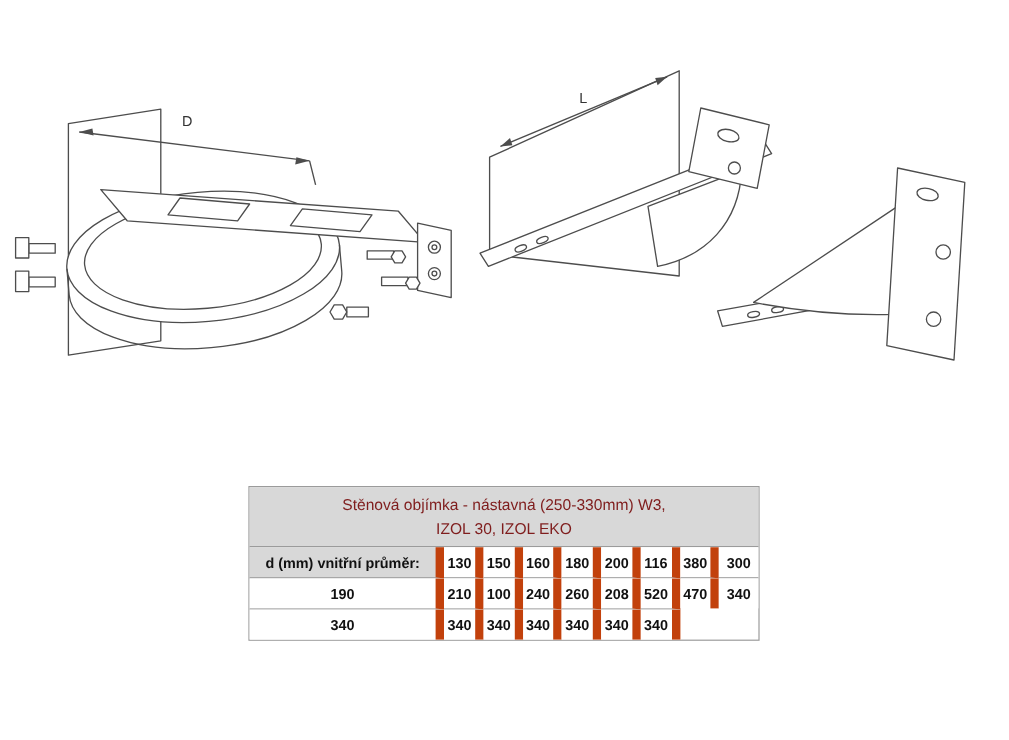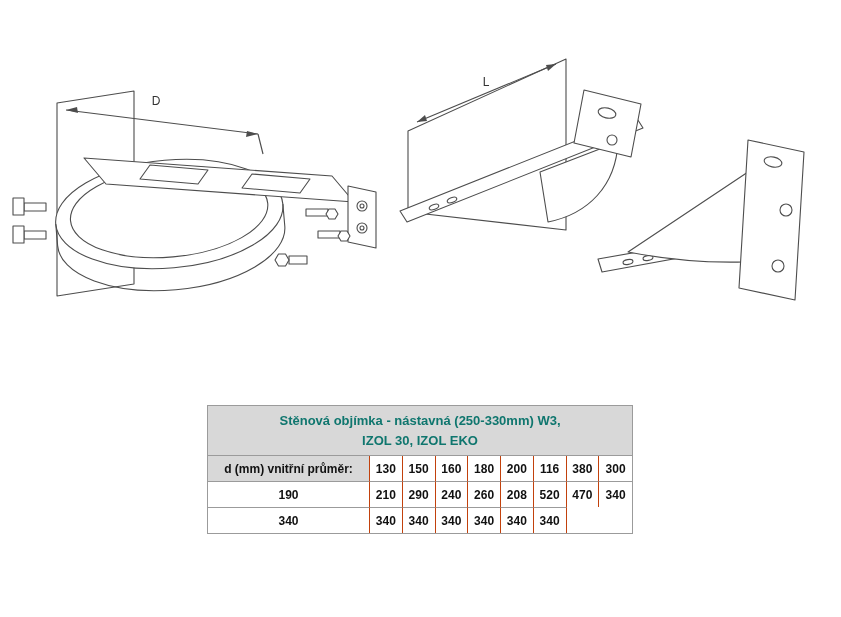--- a/index.html
+++ b/index.html
@@ -8,26 +8,26 @@
     font-family:"Liberation Sans",sans-serif;overflow:hidden;
   }
   .drawings{position:absolute;left:0;top:0;}
   .dim-text{font-size:12px;fill:#333;font-family:"Liberation Sans",sans-serif;}
   .spec-table{
     position:absolute;left:207px;top:405px;width:426px;
     border:1px solid #9b9b9b;box-sizing:border-box;background:#ffffff;
   }
   .spec-header{
     background:#d8d8d8;border-bottom:1px solid #9b9b9b;
-    text-align:center;font-weight:bold;font-size:13px;line-height:1.5;
-    padding:5px 4px;white-space:pre-line;color:#0f766e;
+    text-align:center;font-weight:normal;font-size:13px;line-height:1.5;
+    padding:5px 4px;white-space:pre-line;color:#7f1d1d;
   }
   .spec-grid{display:grid;grid-template-columns:162px repeat(8,1fr);}
   .cell{
-    border-right:1px solid #c2410c;border-bottom:1px solid #9b9b9b;
+    border-right:7px solid #c2410c;border-bottom:1px solid #9b9b9b;
     font-size:12px;font-weight:bold;color:#111;
     display:flex;align-items:center;justify-content:center;height:25px;
     background:#ffffff;
   }
   .cell:nth-child(9n){border-right:none;}
   .spec-grid .cell:nth-last-child(-n+9){border-bottom:none;}
   .cell.label{background:#d8d8d8;}
 </style>
 </head>
 <body>
@@ -137,21 +137,21 @@
       <div class="cell">150</div>
       <div class="cell">160</div>
       <div class="cell">180</div>
       <div class="cell">200</div>
       <div class="cell">116</div>
       <div class="cell">380</div>
       <div class="cell">300</div>
 
       <div class="cell">190</div>
       <div class="cell">210</div>
-      <div class="cell">290</div>
+      <div class="cell">100</div>
       <div class="cell">240</div>
       <div class="cell">260</div>
       <div class="cell">208</div>
       <div class="cell">520</div>
       <div class="cell">470</div>
 
       <div class="cell">340</div>
       <div class="cell">340</div>
       <div class="cell">340</div>
       <div class="cell">340</div>

